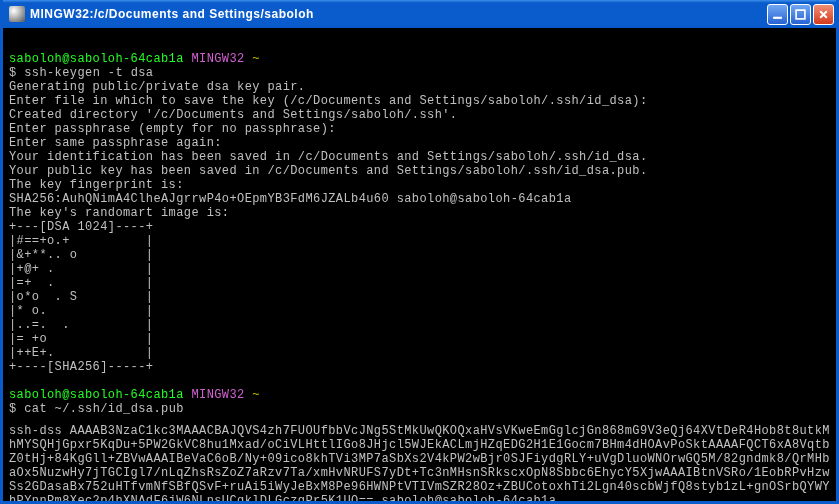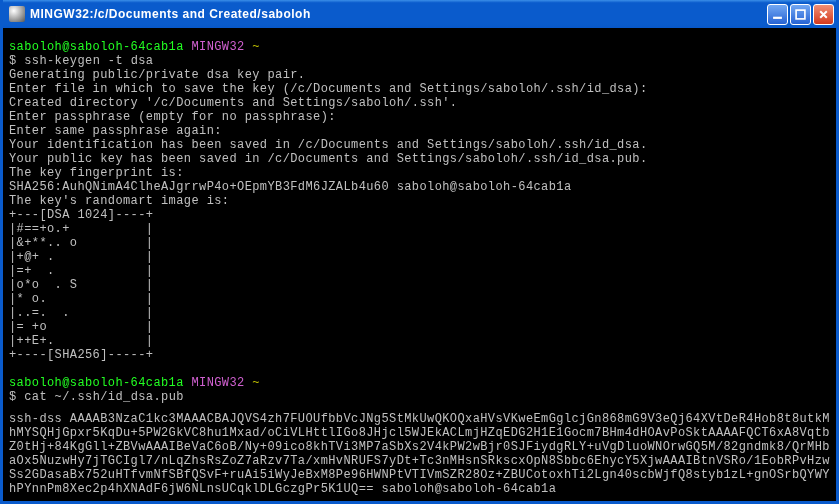--- a/index.html
+++ b/index.html
@@ -5,33 +5,33 @@
   * { margin: 0; padding: 0; box-sizing: border-box; }
   body { font-family: "Lucida Console", "Courier New", monospace; background: #3a6ea5; width: 839px; height: 504px; overflow: hidden; }
   .window { width: 839px; height: 504px; border: 3px solid #0a5bcc; border-top: none; background: #000; display: flex; flex-direction: column; }
   .titlebar { height: 28px; background: linear-gradient(to bottom, #3b8fe8 0%, #0a5bcc 10%, #0a5bcc 85%, #0858c9 100%); display: flex; align-items: center; padding: 0 2px 0 6px; color: #fff; font-family: Tahoma, sans-serif; font-size: 12px; }
   .titlebar .icon { width: 16px; height: 16px; background: radial-gradient(circle at 30% 30%, #fff 0%, #bbb 40%, #555 100%); border-radius: 2px; margin-right: 5px; }
   .titlebar .title { flex: 1; font-weight: bold; letter-spacing: 0.5px; white-space: pre; }
   .win-btns { display: flex; gap: 2px; }
   .win-btn { width: 21px; height: 21px; border: 1px solid #fff; border-radius: 3px; background: linear-gradient(to bottom, #72a7f2, #2663d4); display: flex; align-items: center; justify-content: center; color: #fff; font-weight: bold; font-size: 11px; font-family: Tahoma, sans-serif; cursor: pointer; }
   .win-btn.close { background: linear-gradient(to bottom, #f08f74, #d43a1e); }
   .win-btn svg { width: 11px; height: 11px; }
-  .terminal { flex: 1; background: #000; padding: 12px 6px; font-size: 12px; line-height: 14px; white-space: pre; overflow: hidden; color: #c0c0c0; letter-spacing: 0.4px; }
+  .terminal { flex: 1; background: #000; padding: 24px 6px; font-size: 12px; line-height: 14px; white-space: pre; overflow: hidden; color: #c0c0c0; letter-spacing: 0.4px; }
   .prompt-user { color: #22ff22; }
   .prompt-sys { color: #d060d0; }
   .prompt-tilde { color: #c0c000; }
   .out-line { white-space: pre-wrap; word-break: break-all; margin-top: 8px; }
 </style>
 </head>
 <body>
 
 <div class="window">
   <div class="titlebar">
     <div class="icon"></div>
-    <div class="title">MINGW32:/c/Documents and Created/saboloh</div>
+    <div class="title">MINGW32:/c/Documents and Settings/saboloh</div>
     <div class="win-btns">
       <div class="win-btn">
         <svg viewBox="0 0 10 10">
             <rect x="1" y="7" width="8" height="2" fill="#fff"></rect>
           </svg>
       </div>
       <div class="win-btn">
         <svg viewBox="0 0 10 10">
             <rect x="1" y="1" width="8" height="8" fill="none" stroke="#fff" stroke-width="1.5"></rect>
           </svg>

